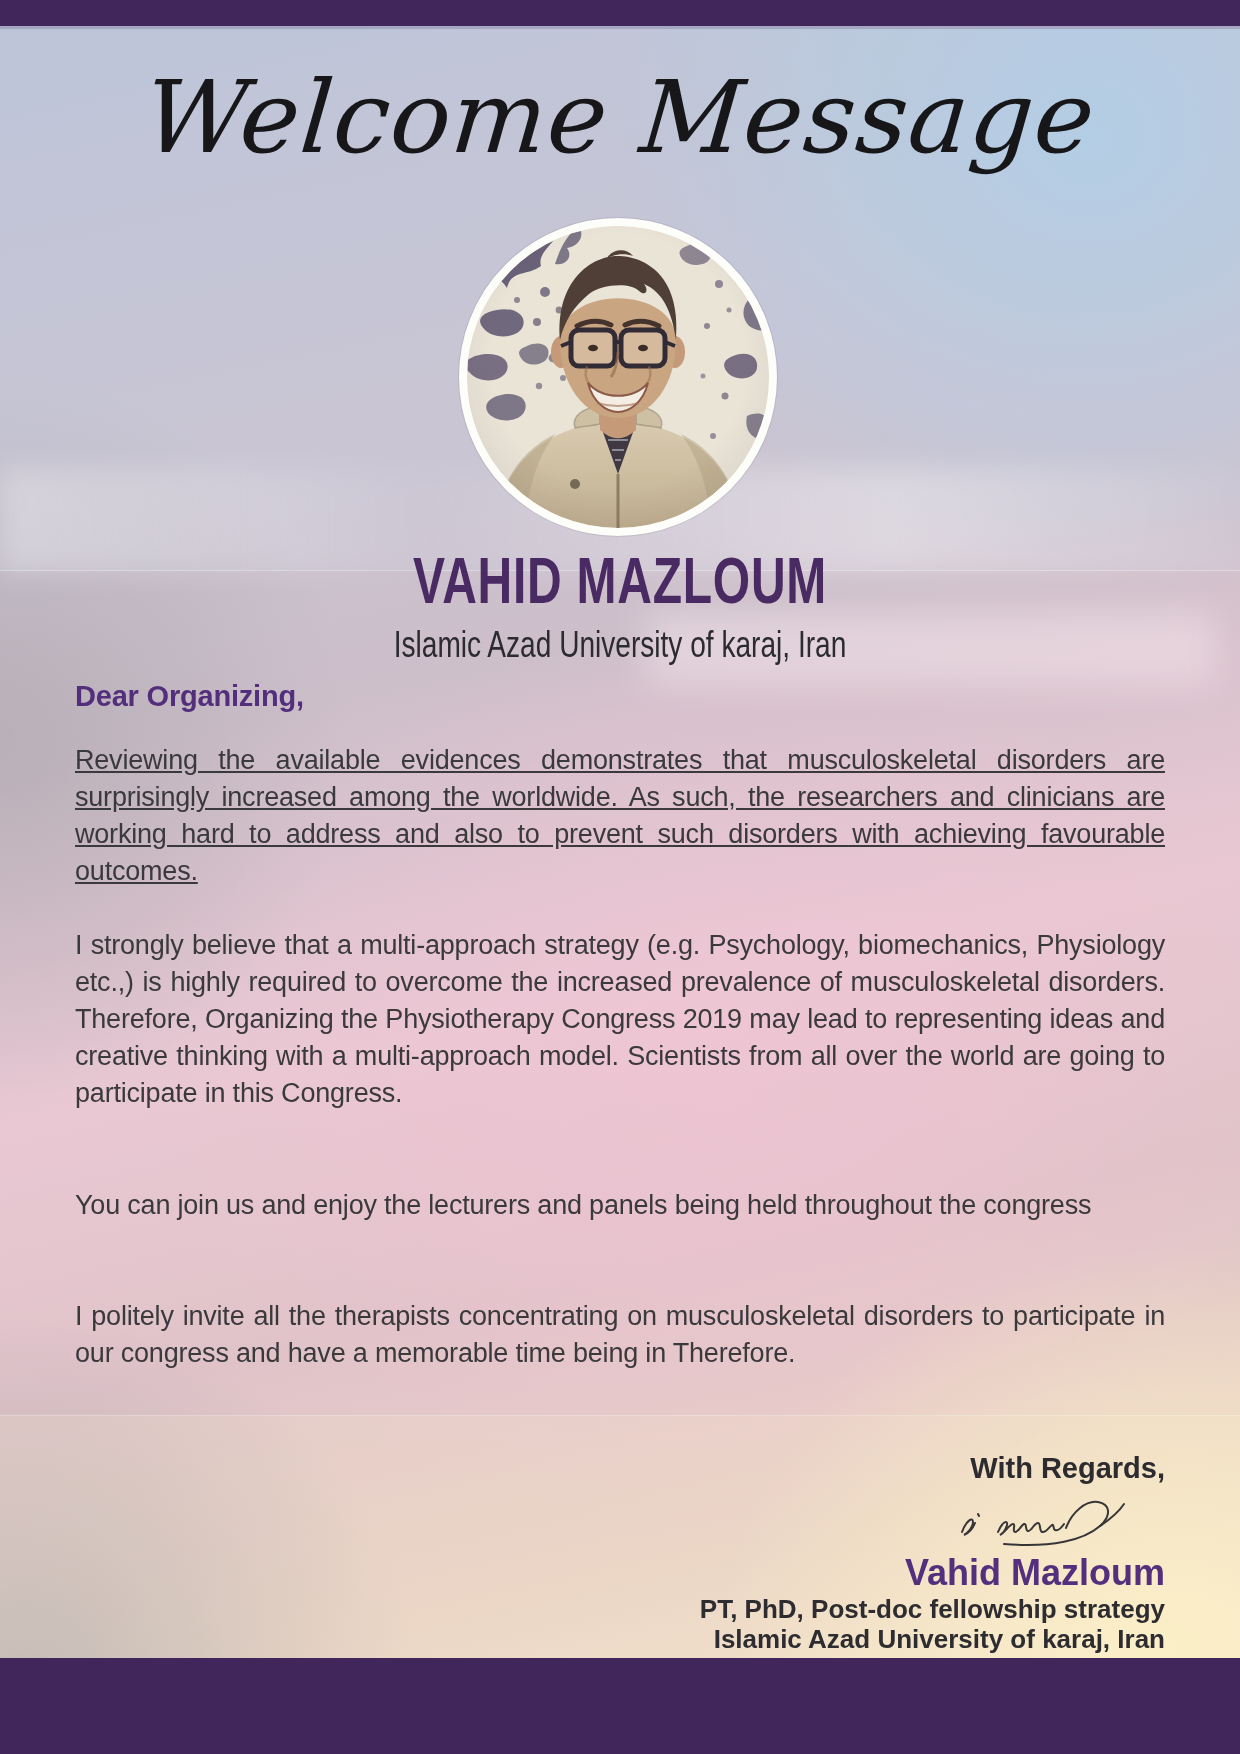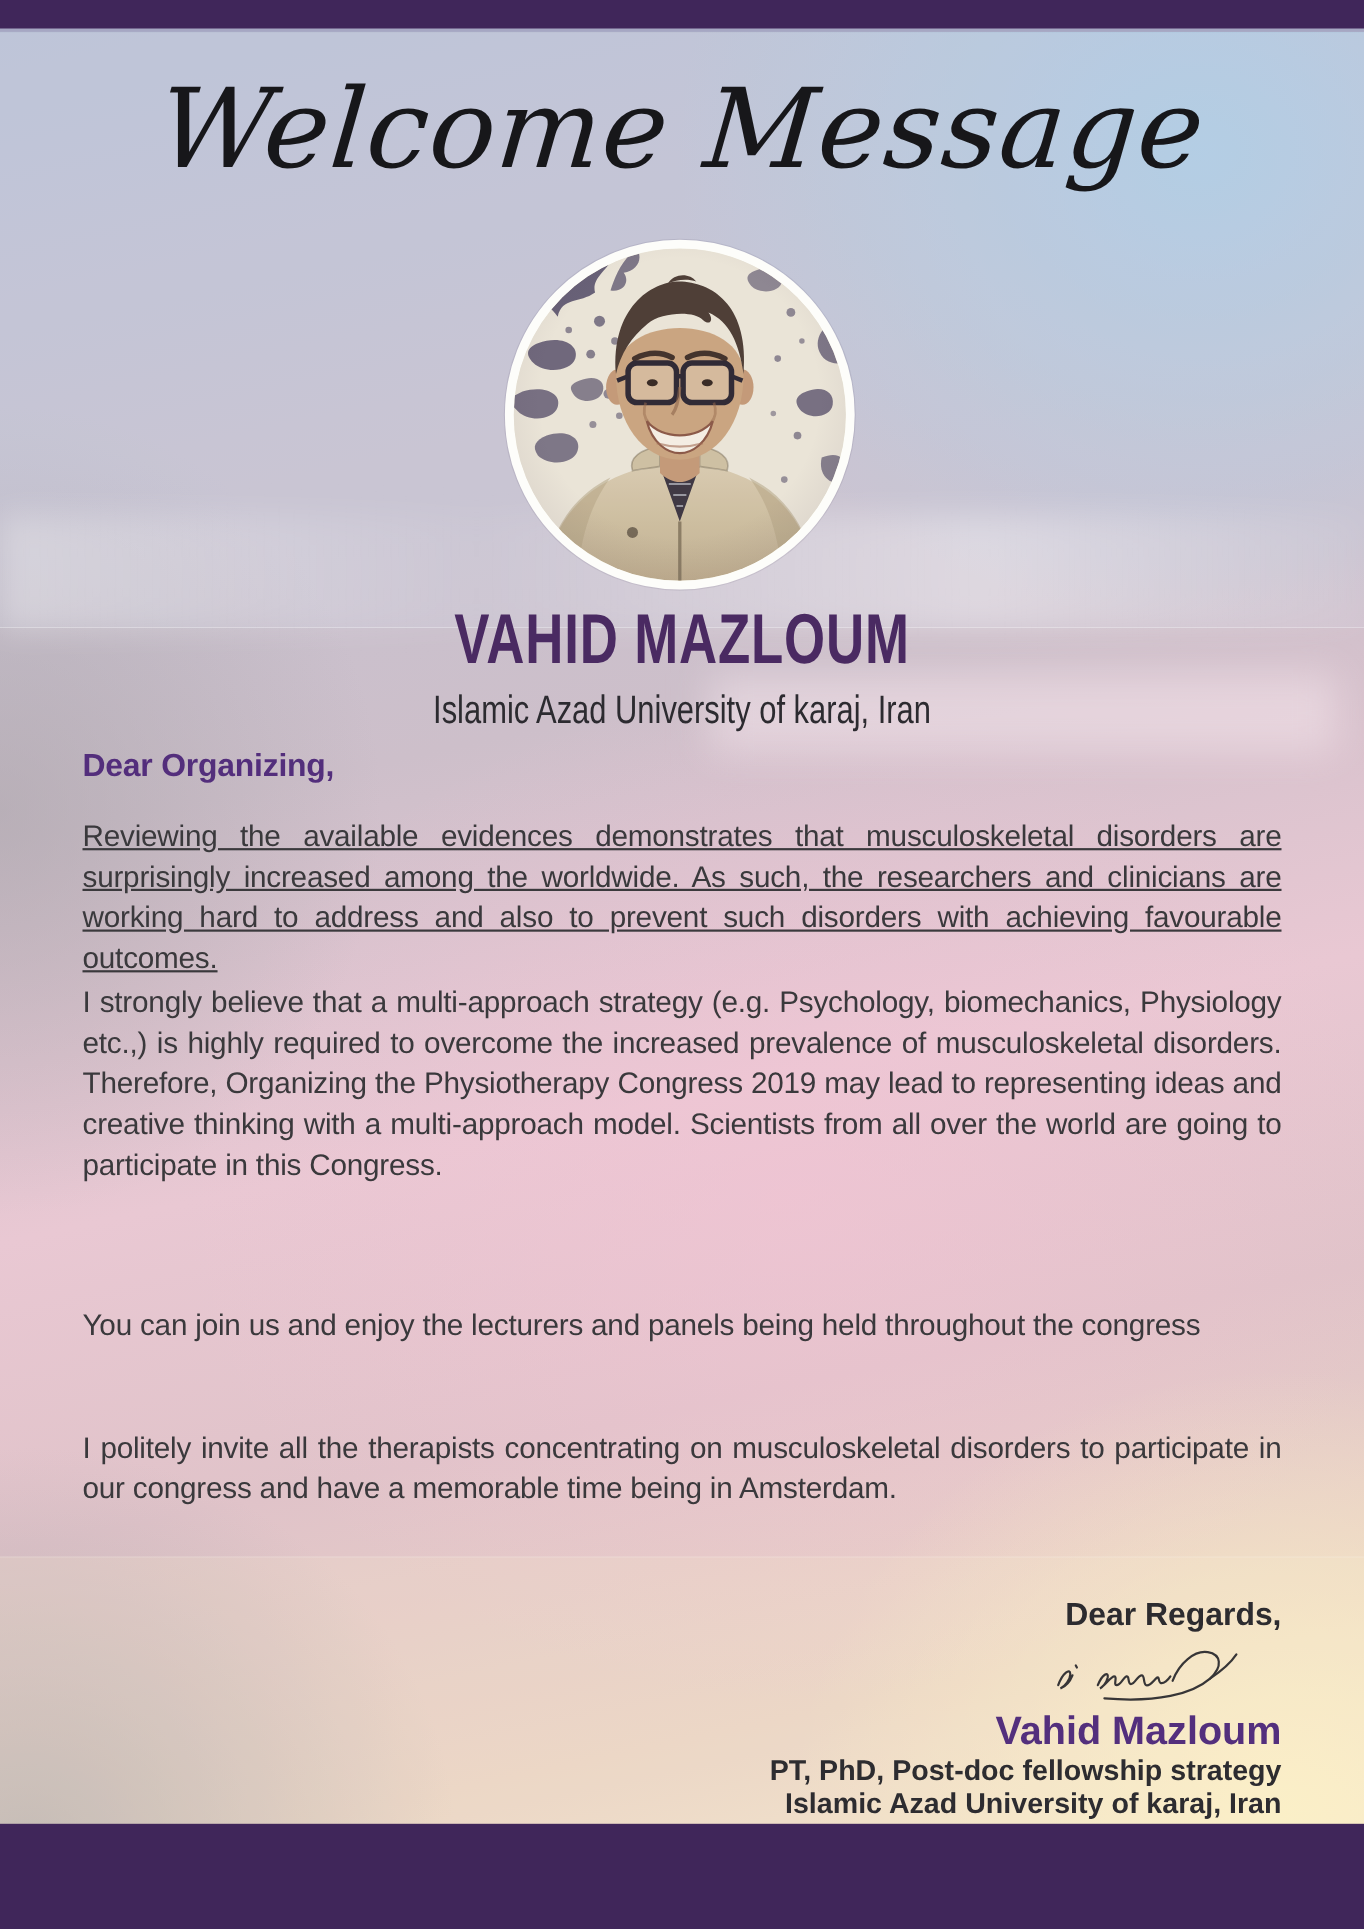--- a/index.html
+++ b/index.html
@@ -48,21 +48,21 @@
   }
   #salutation{
     position:absolute;left:75px;top:680px;font-weight:700;font-size:29px;color:#532e7c;letter-spacing:-0.2px;
   }
   .para{
     position:absolute;left:75px;width:1090px;margin:0;
     font-size:27px;line-height:37px;letter-spacing:-0.2px;color:#3a393c;
     text-align:justify;font-weight:400;
   }
   #para-1{top:742px;text-decoration:underline;}
-  #para-2{top:893px;}
+  #para-2{top:927px;}
   #para-3{top:1187px;}
   #para-4{top:1298px;}
 
   #closing{
     position:absolute;right:75px;top:1452px;font-weight:700;font-size:29px;color:#2c2b2f;text-align:right;
   }
   #signature{position:absolute;right:60px;top:1490px;width:240px;height:66px;}
   #signature svg{display:block;width:100%;height:100%;}
   #signer-name{
     position:absolute;right:75px;top:1552px;font-weight:700;font-size:36px;color:#532f7d;text-align:right;
@@ -187,23 +187,23 @@
   </div>
 
   <div id="speaker-name">VAHID MAZLOUM</div>
   <div id="speaker-affiliation">Islamic Azad University of karaj, Iran</div>
 
   <div id="salutation">Dear Organizing,</div>
 
   <p class="para" id="para-1">Reviewing the available evidences demonstrates that musculoskeletal disorders are surprisingly increased among the worldwide. As such, the researchers and clinicians are working hard to address and also to prevent such disorders with achieving favourable outcomes.</p>
   <p class="para" id="para-2">I strongly believe that a multi-approach strategy (e.g. Psychology, biomechanics, Physiology etc.,) is highly required to overcome the increased prevalence of musculoskeletal disorders. Therefore, Organizing the Physiotherapy Congress 2019 may lead to representing ideas and creative thinking with a multi-approach model. Scientists from all over the world are going to participate in this Congress.</p>
   <p class="para" id="para-3">You can join us and enjoy the lecturers and panels being held throughout the congress</p>
-  <p class="para" id="para-4">I politely invite all the therapists concentrating on musculoskeletal disorders to participate in our congress and have a memorable time being in Amsterdam.</p>
-
-  <div id="closing">Dear Regards,</div>
+  <p class="para" id="para-4">I politely invite all the therapists concentrating on musculoskeletal disorders to participate in our congress and have a memorable time being in Therefore.</p>
+
+  <div id="closing">With Regards,</div>
 
   <div id="signature">
     <svg viewBox="0 0 240 66">
       <g fill="none" stroke="#232328" stroke-width="2" stroke-linecap="round" opacity="0.9">
         <path d="M22,42 C26,31 33,26 33,32 C33,37 28,43 24,45 C29,43 33,38 35,33"></path>
         <path d="M38,24 L39,26"></path>
         <path d="M58,42 C62,32 68,29 67,35 C66,40 62,44 60,45 C65,42 70,34 73,34 C76,34 72,42 75,42 C79,42 81,35 84,34 C87,33 85,41 88,41 C92,41 94,33 98,33 C101,33 99,41 102,42 C106,43 109,37 112,35 C114,34 113,39 115,40 C118,41 122,37 124,34"></path>
         <path d="M126,38 C132,22 146,10 158,12 C170,14 172,25 160,36 C144,50 112,58 64,54"></path>
         <path d="M160,36 C172,28 180,20 184,14"></path>
       </g>

